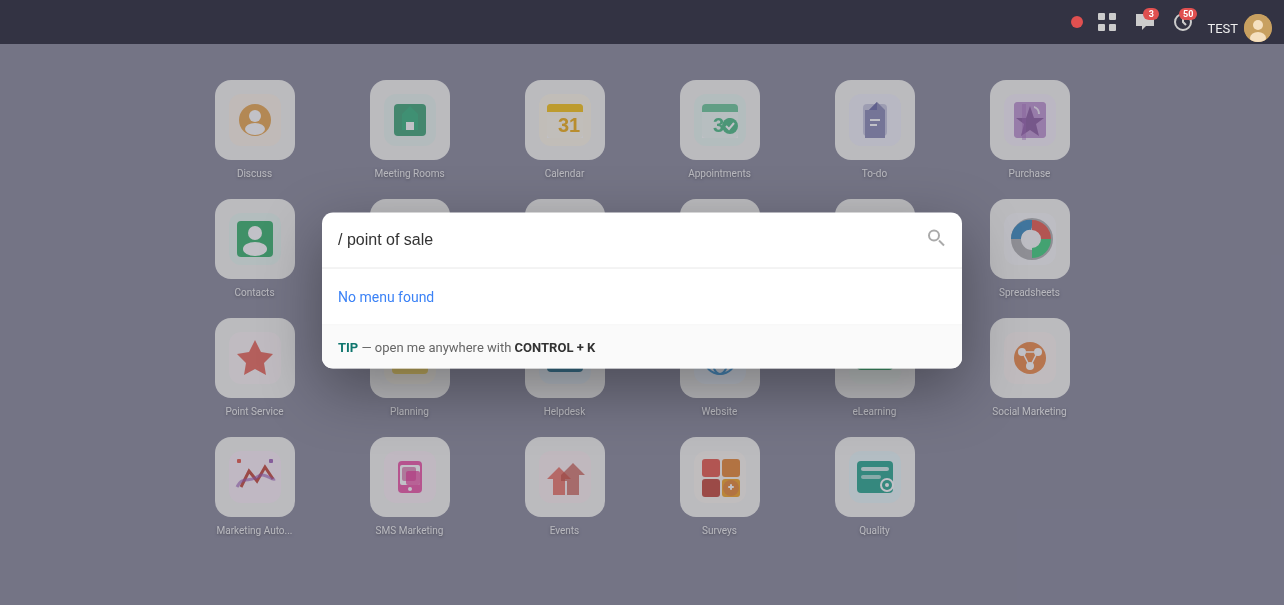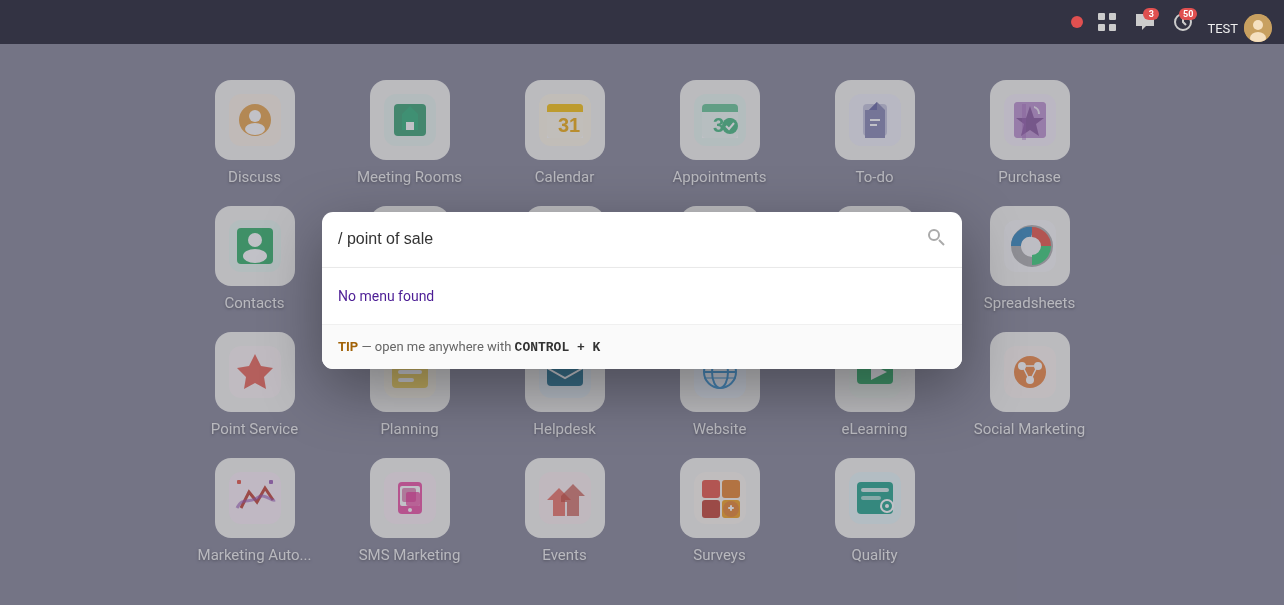--- a/index.html
+++ b/index.html
@@ -92,21 +92,21 @@
       cursor: pointer;
     }
     .app-icon {
       width: 80px; height: 80px;
       border-radius: 16px;
       background: #f5f5f0;
       display: flex; align-items: center; justify-content: center;
       overflow: hidden;
     }
     .app-label {
-      font-size: 15px;
+      font-size: 10px;
       color: #f0f0f0;
       text-align: center;
       text-shadow: 0 1px 3px rgba(0,0,0,0.5);
     }
 
     
     .modal-overlay {
       position: absolute;
       inset: 0;
       background: rgba(100,100,115,0.4);
@@ -142,37 +142,36 @@
       background: transparent;
     }
     .search-icon-btn {
       color: #aaa;
       font-size: 18px;
       cursor: pointer;
     }
     .search-result {
       padding: 20px 16px;
       font-size: 14px;
-      color: #4c1d95;
+      color: #3b82f6;
       border-bottom: 1px solid #f0f0f0;
     }
     .search-tip {
       padding: 14px 16px;
       background: #fafafa;
       font-size: 13px;
       color: #666;
     }
     .search-tip .tip-label {
-      color: #a16207;
+      color: #0f766e;
       font-weight: bold;
     }
     .search-tip .key {
       font-weight: bold;
       color: #333;
-      font-family: Liberation Mono, monospace;
     }
 
     
     .app-grid { filter: none; }
   </style>
 </head>
 <body>
 
 <div class="bg-overlay"></div>
 

